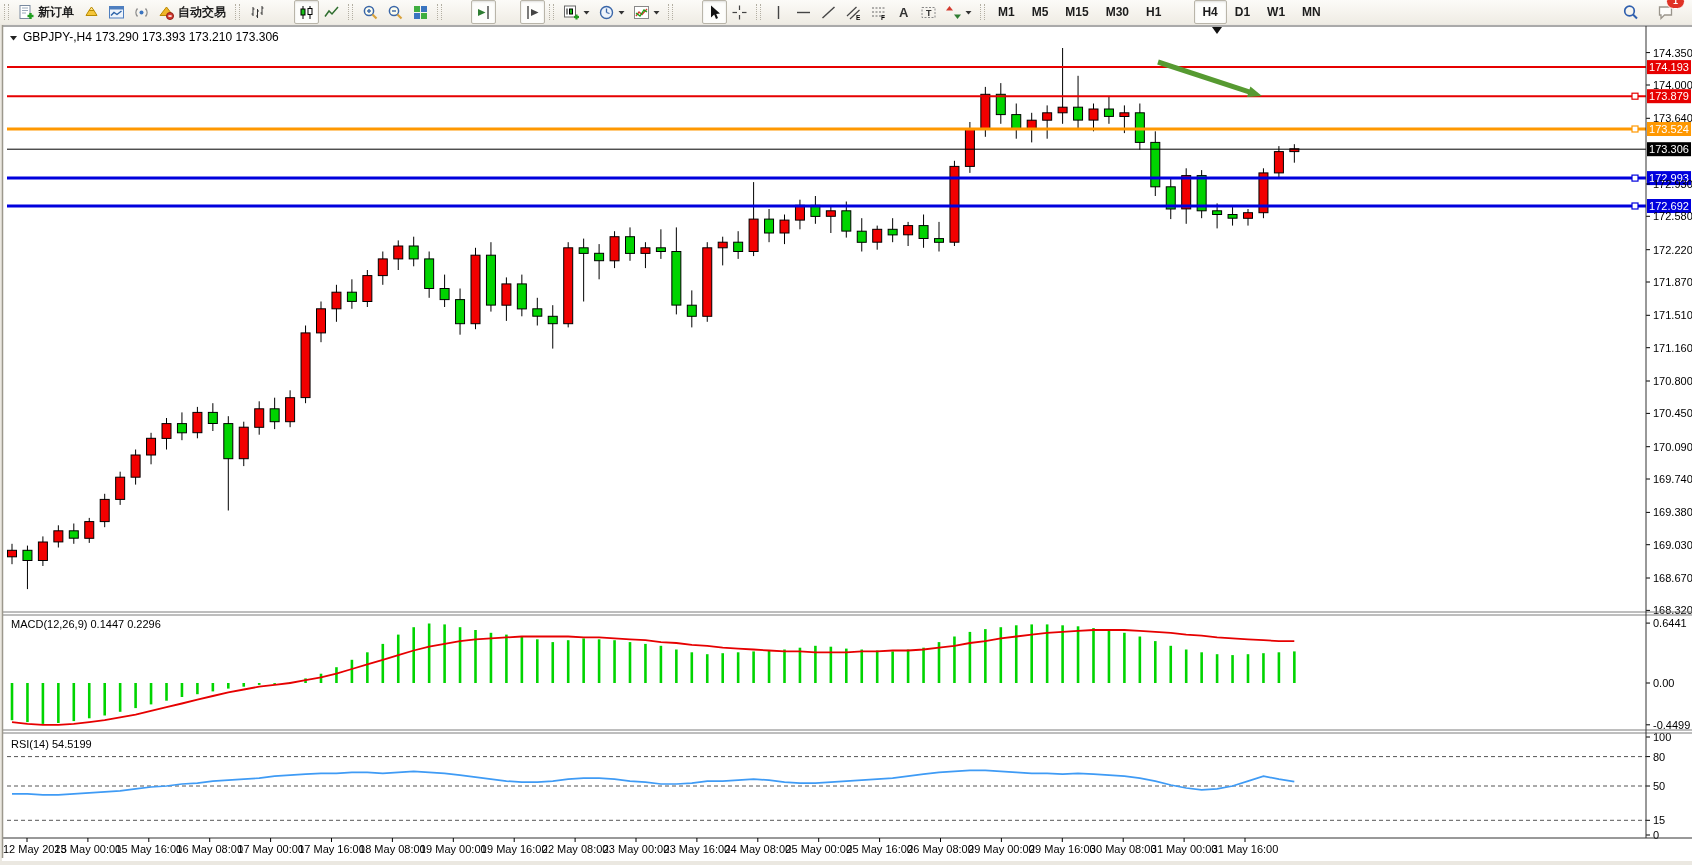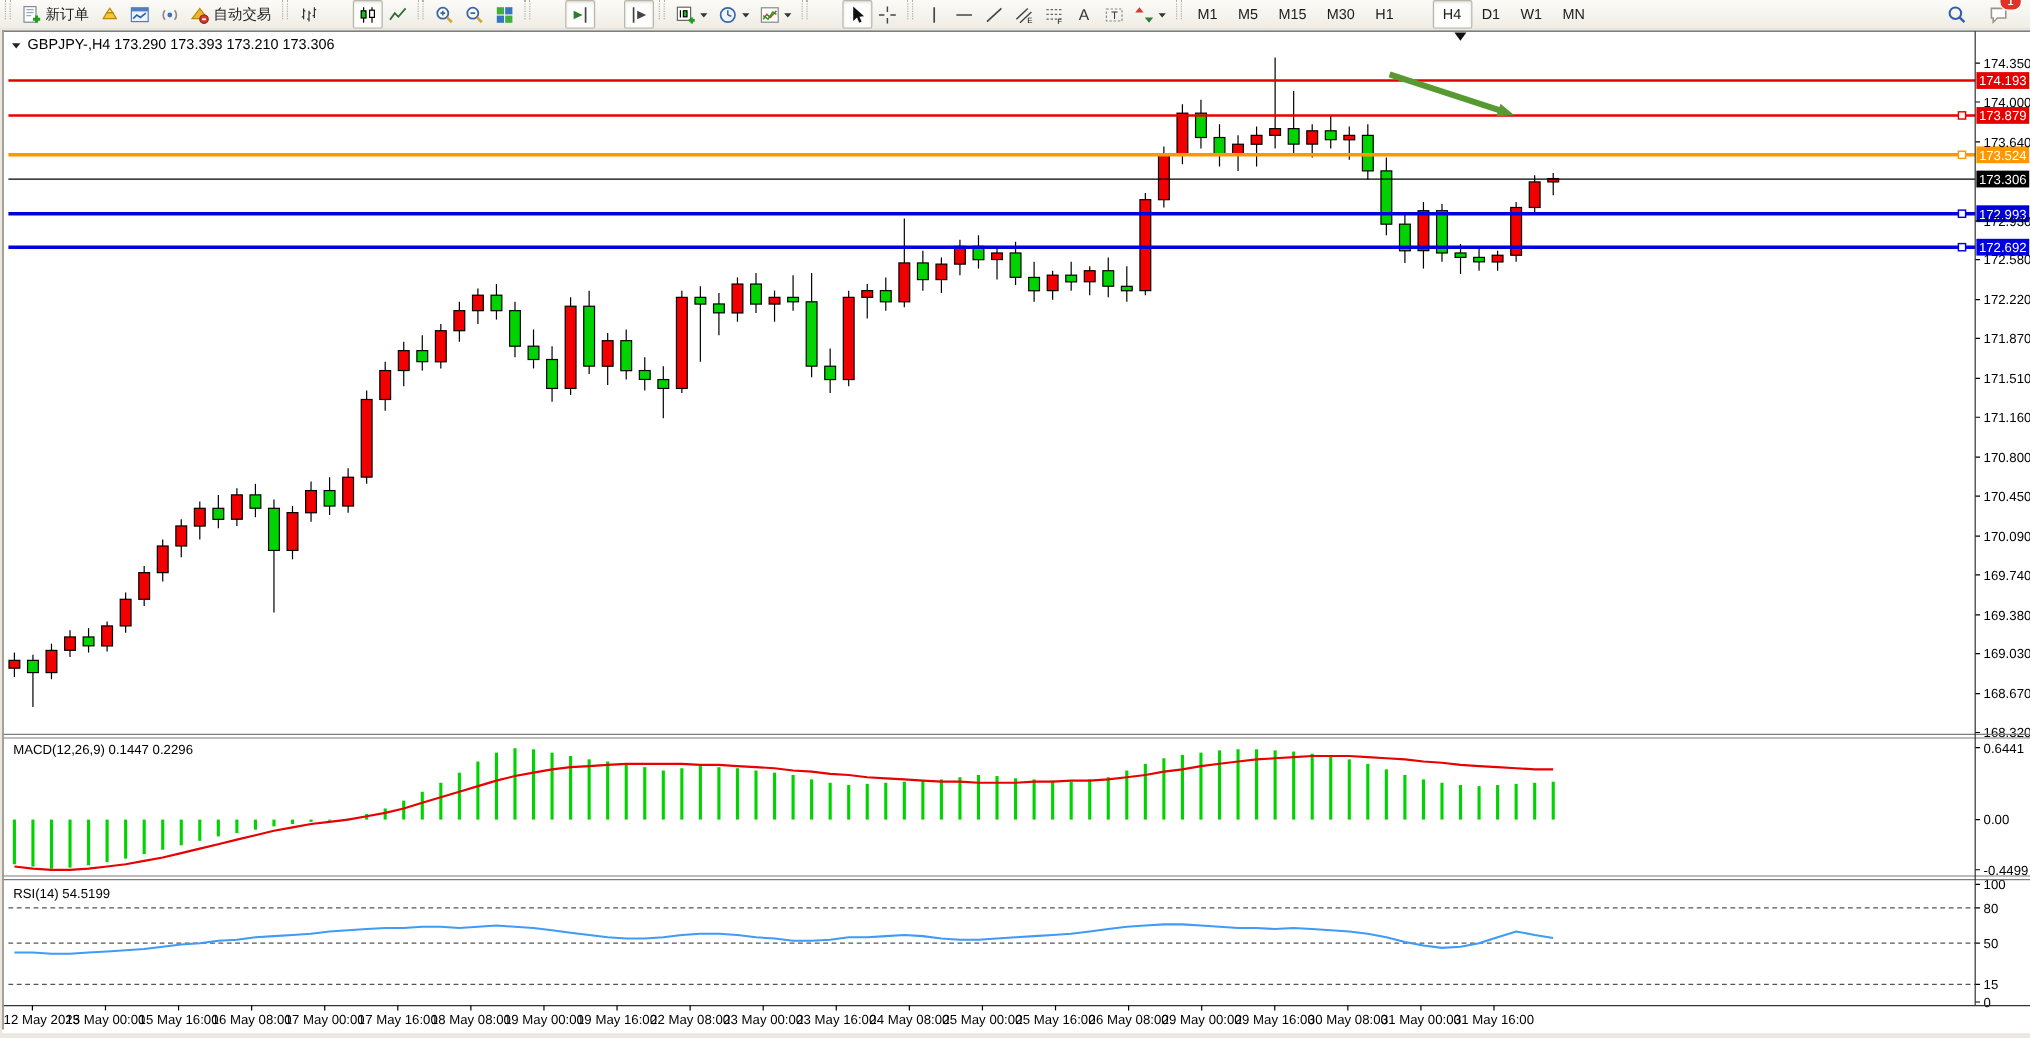--- a/index.html
+++ b/index.html
@@ -8,21 +8,21 @@
     background:#ebe8e1;font-family:"Liberation Sans",sans-serif;
     -webkit-font-smoothing:antialiased;
   }
   
   #toolbar{
     position:absolute;top:0;left:0;width:1692px;height:24px;
     background:linear-gradient(#fcfbf8,#efece4);
     border-bottom:1px solid #c7c3b8;
     display:flex;align-items:center;white-space:nowrap;
   }
-  .tb-group{display:flex;align-items:flex-start;height:24px;}
+  .tb-group{display:flex;align-items:center;height:24px;font-weight:bold;}
   .grip{width:3px;height:16px;margin:0 5px 0 4px;
         border-left:1px dotted #b3afa3;border-right:1px dotted #b3afa3;}
   .tb-btn{
     display:flex;align-items:center;gap:3px;height:20px;
     padding:1px 3px;border:1px solid transparent;border-radius:2px;
     cursor:default;
   }
   .tb-btn.pressed{background:#fdfdfb;border-color:#b9b5a9;box-shadow:inset 0 1px 2px rgba(0,0,0,.12);margin-left:24px;}
   .tb-btn .lbl{font-size:12px;color:#1c1c1c;padding-right:1px;}
   .tb-btn.tf{padding:1px 7px;font-size:11.5px;color:#222;}

